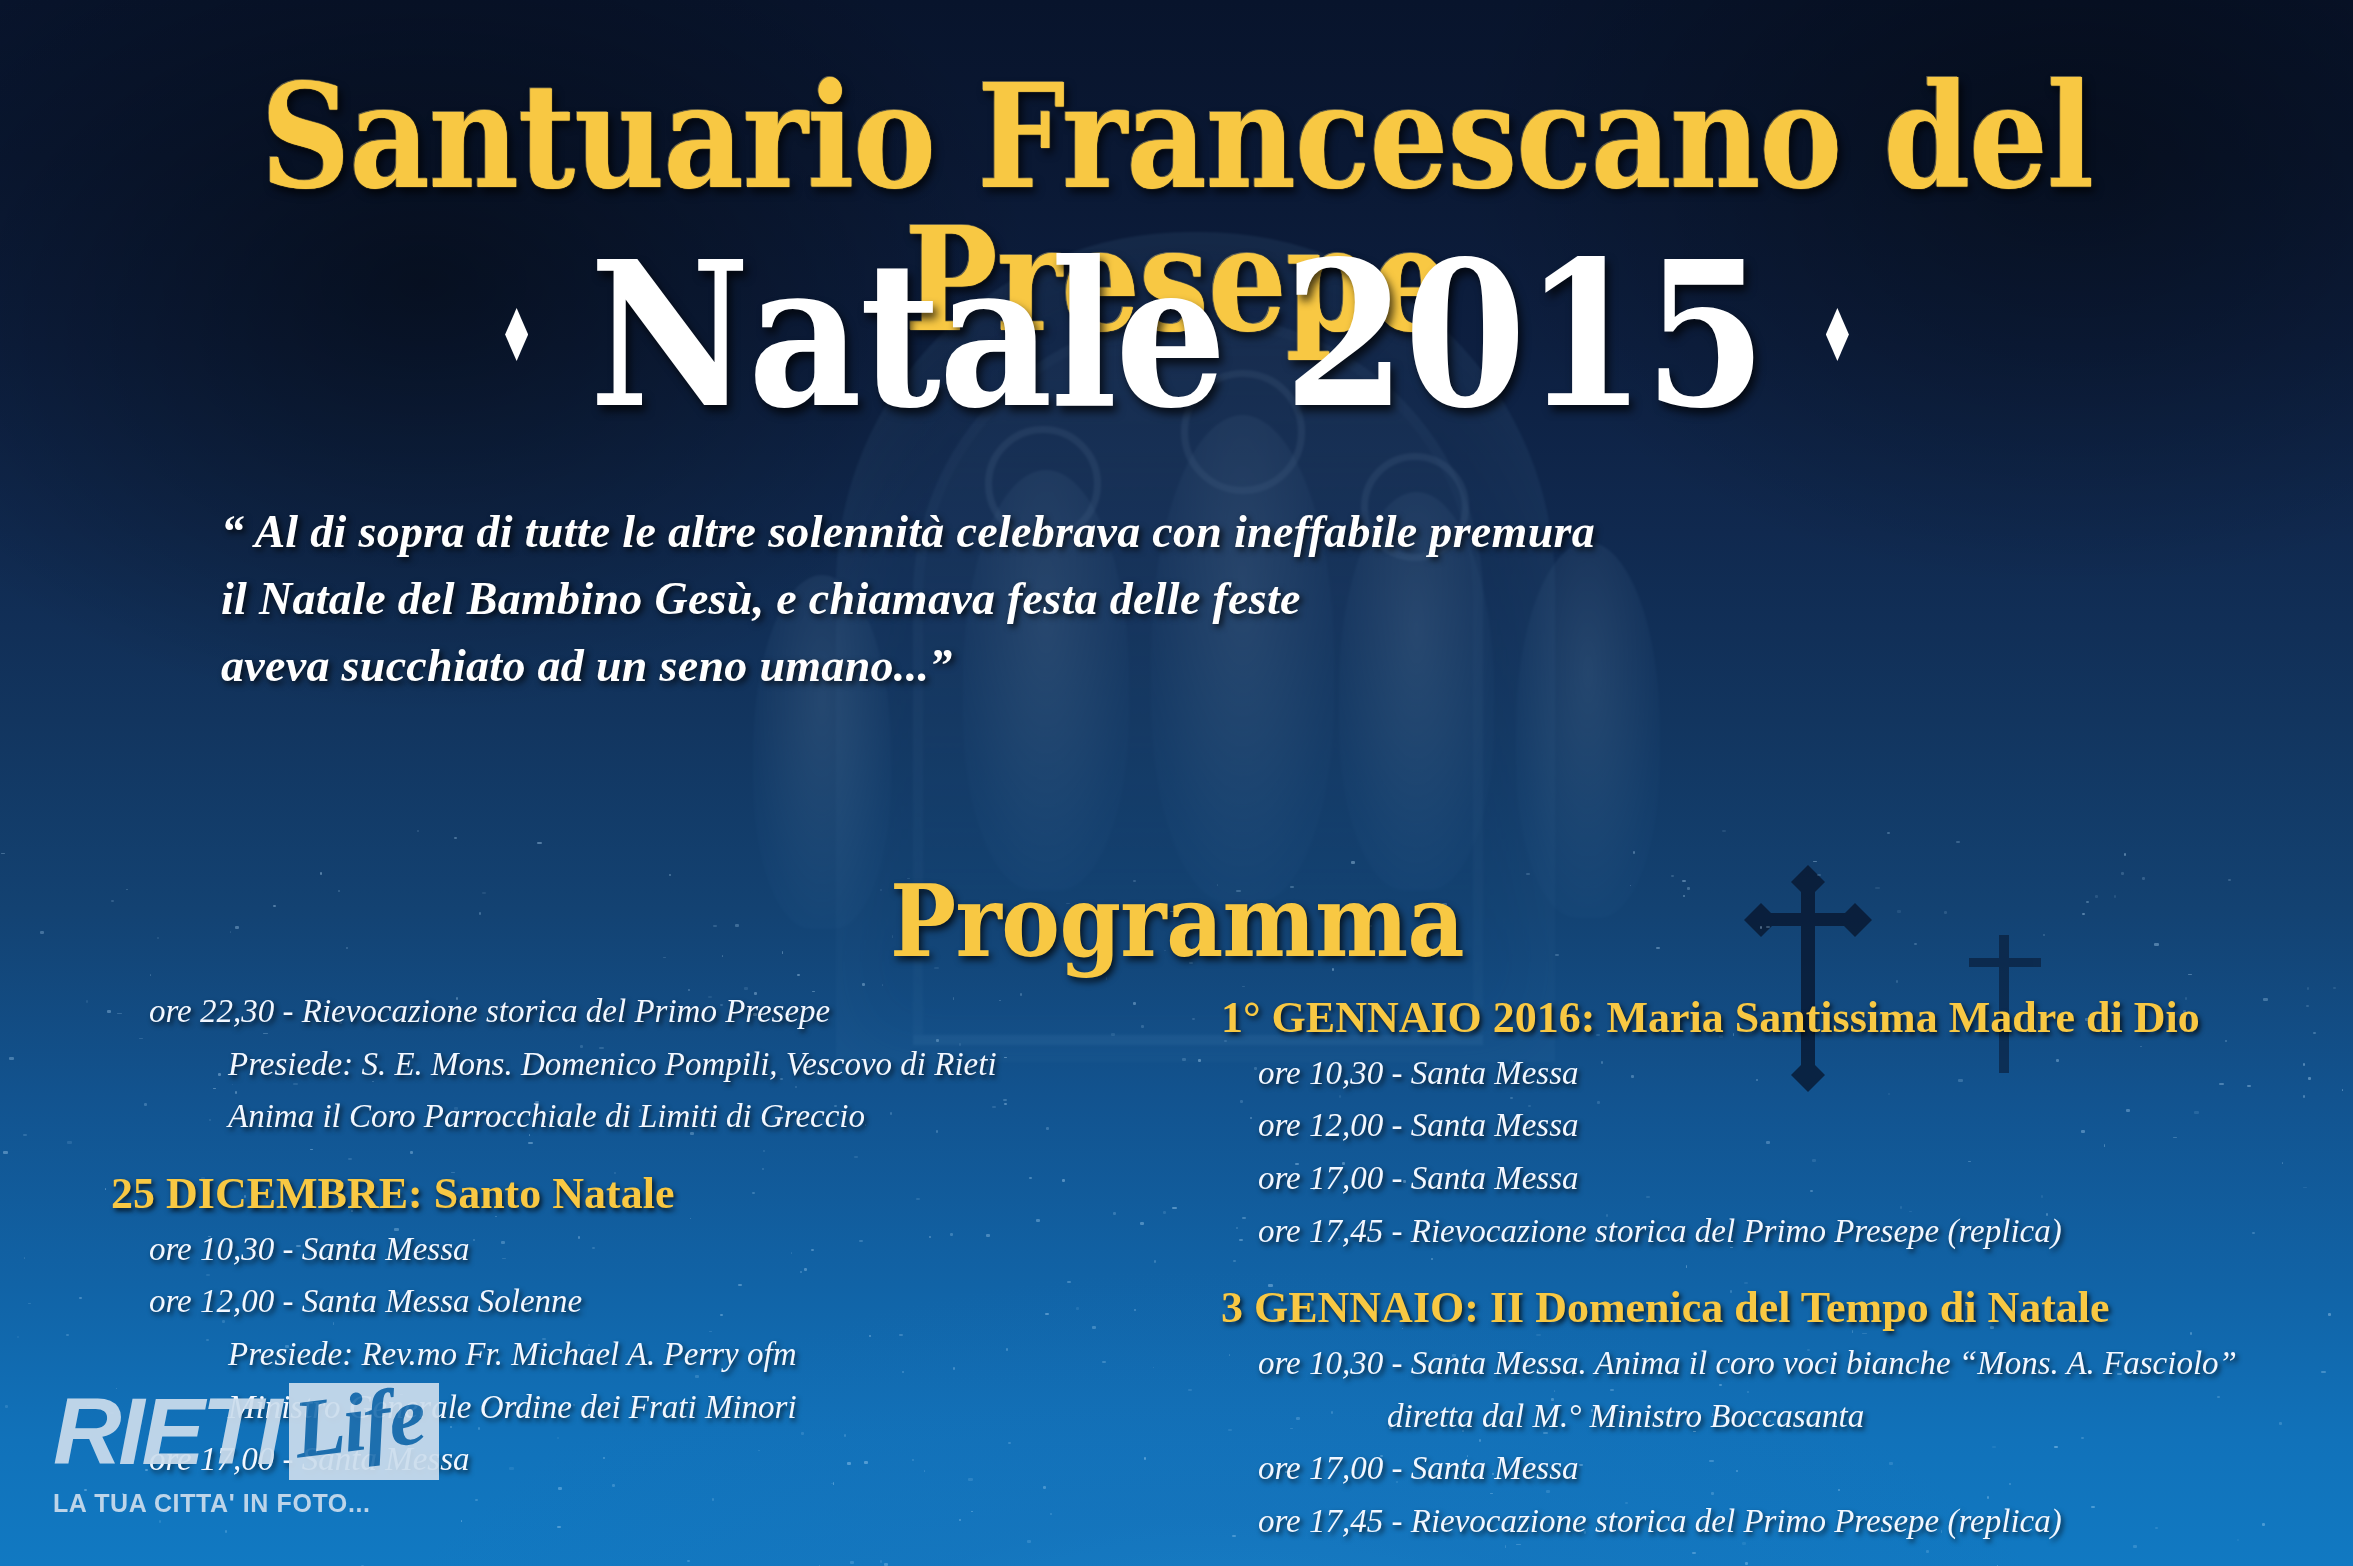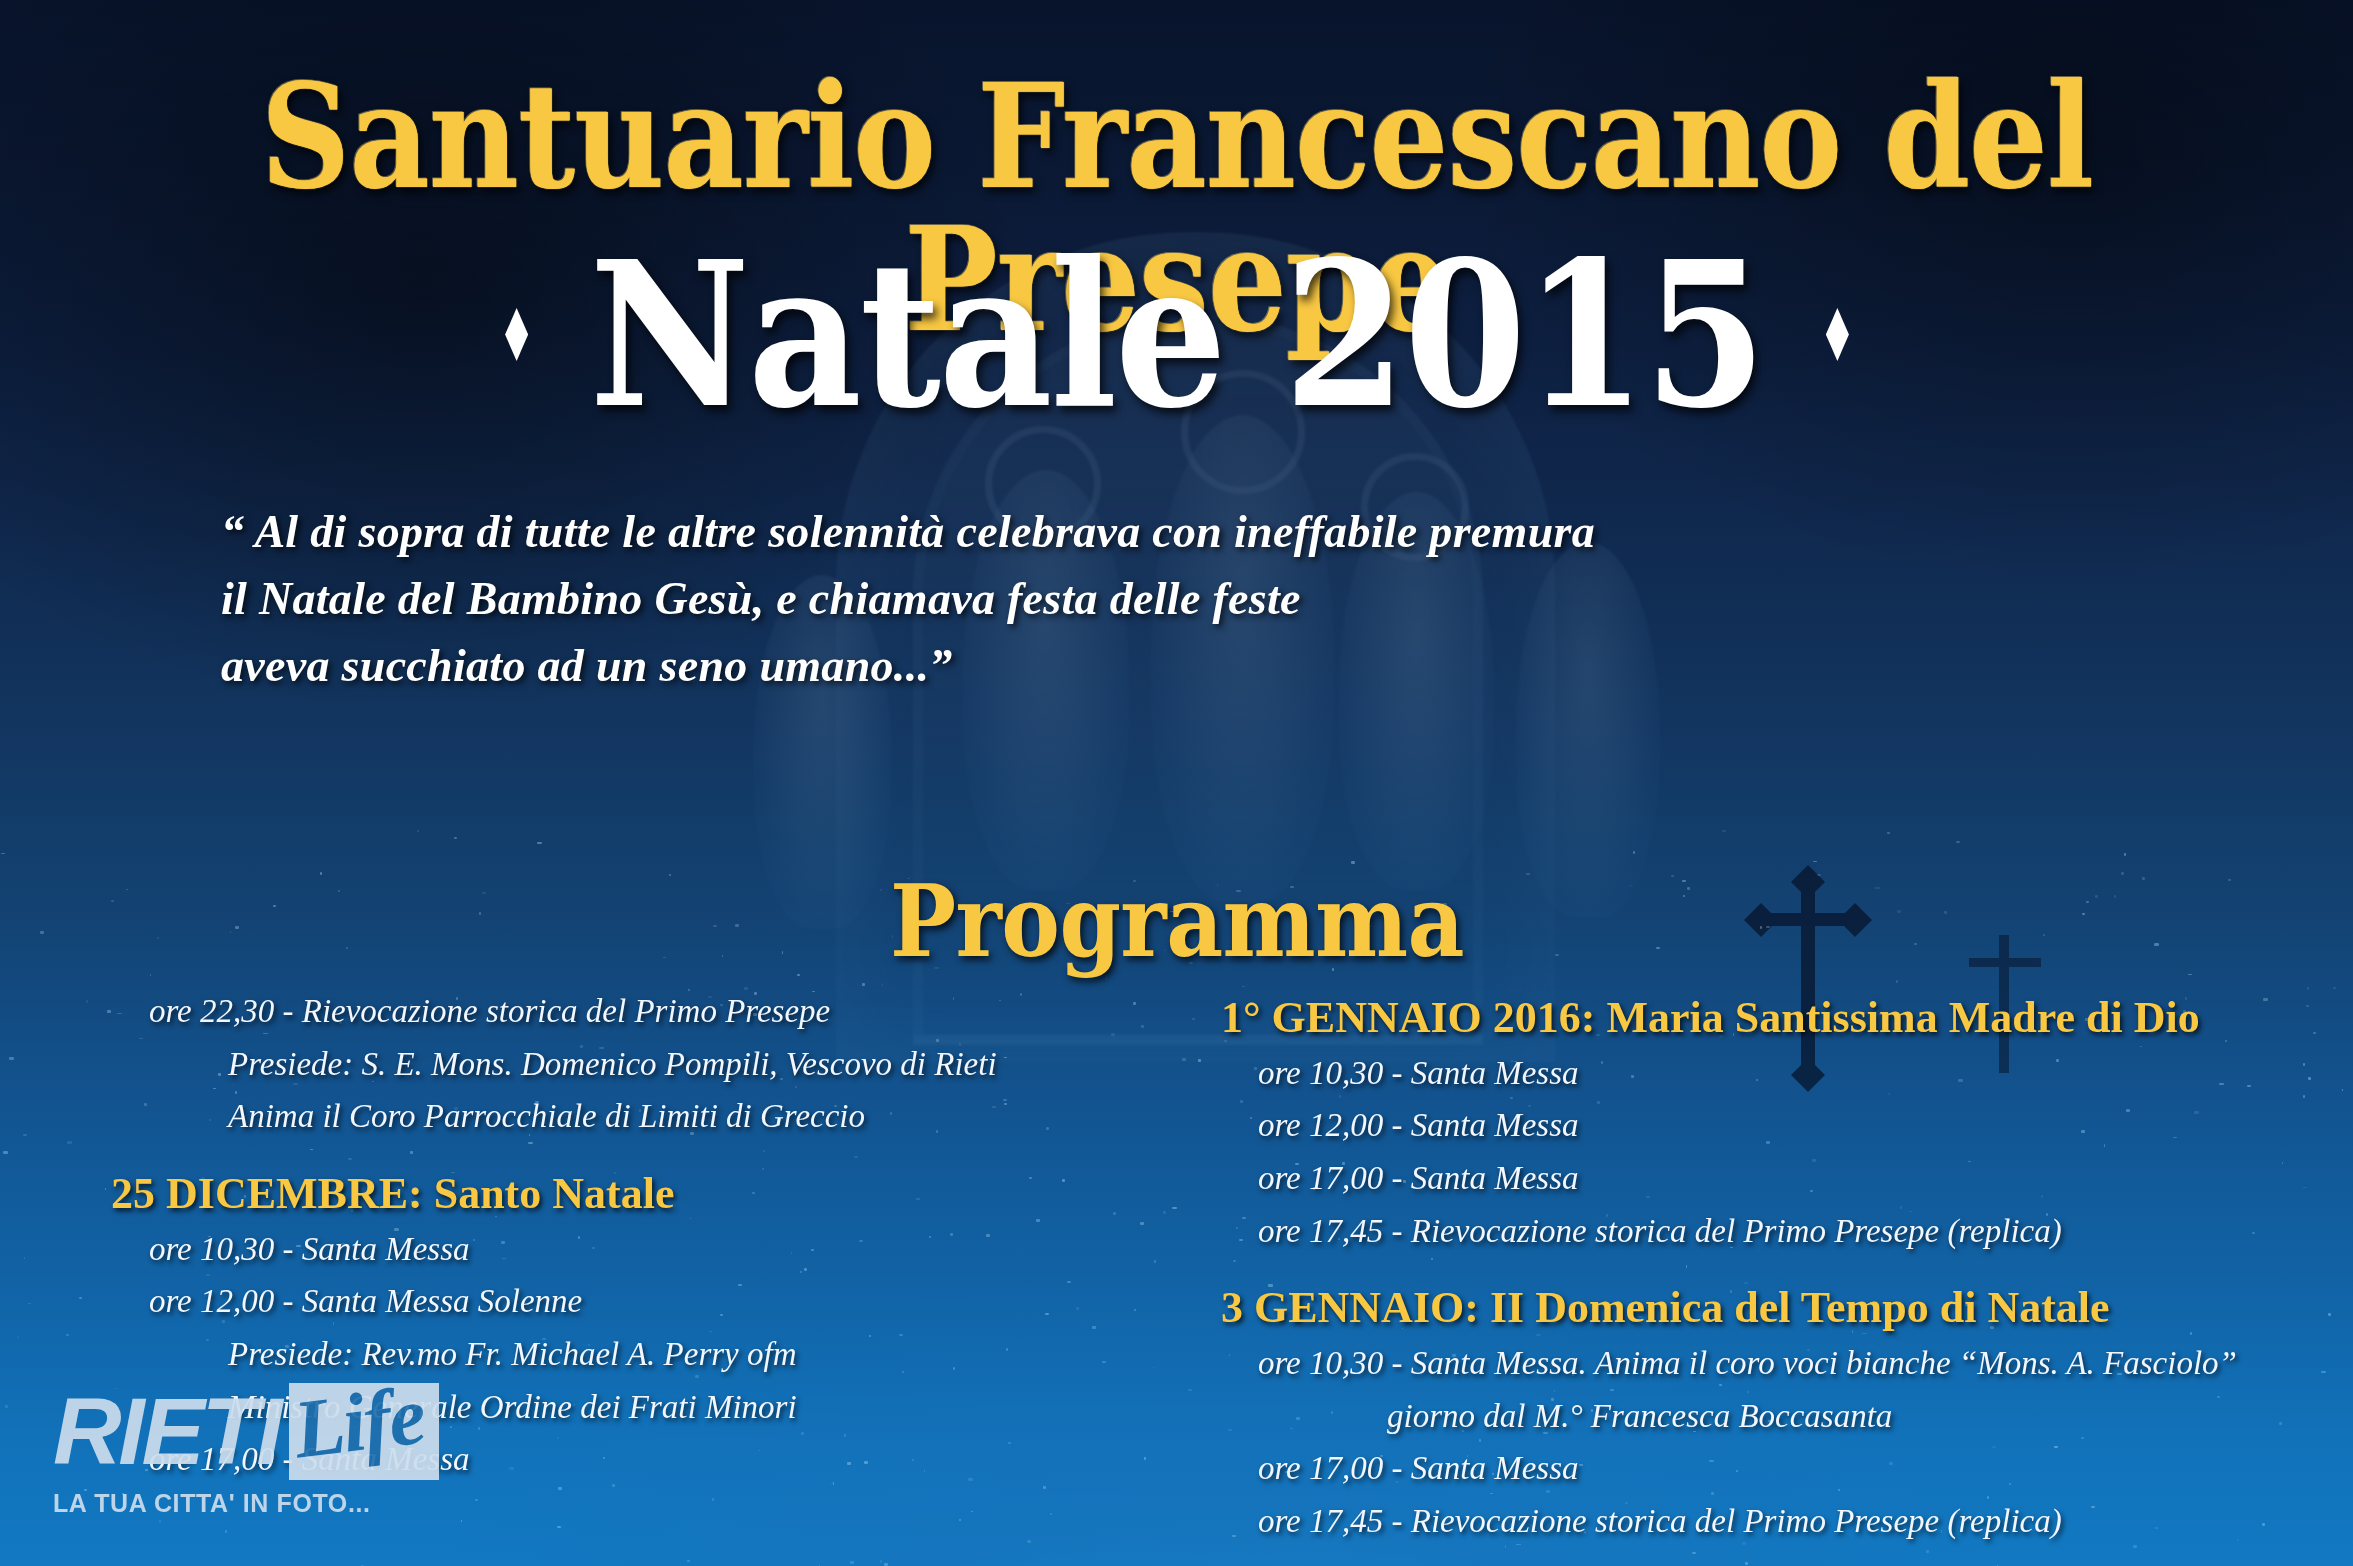--- a/index.html
+++ b/index.html
@@ -760,21 +760,21 @@
       <div class="day">
         <div class="day-title">1° GENNAIO 2016: Maria Santissima Madre di Dio</div>
         <div class="ev">ore 10,30 - Santa Messa</div>
         <div class="ev">ore 12,00 - Santa Messa</div>
         <div class="ev">ore 17,00 - Santa Messa</div>
         <div class="ev">ore 17,45 - Rievocazione storica del Primo Presepe (replica)</div>
       </div>
       <div class="day">
         <div class="day-title">3 GENNAIO: II Domenica del Tempo di Natale</div>
         <div class="ev">ore 10,30 - Santa Messa. Anima il coro voci bianche “Mons. A. Fasciolo”</div>
-        <div class="ev ind2">giorno dal M.° Francesca Boccasanta</div>
+        <div class="ev ind2">diretta dal M.° Ministro Boccasanta</div>
         <div class="ev">ore 17,00 - Santa Messa</div>
         <div class="ev">ore 17,45 - Rievocazione storica del Primo Presepe (replica)</div>
       </div>
     </div>
 
   </div>
 
   <div class="watermark">
     <div class="wm-row">
       <span class="wm-rieti">RIETI</span>

